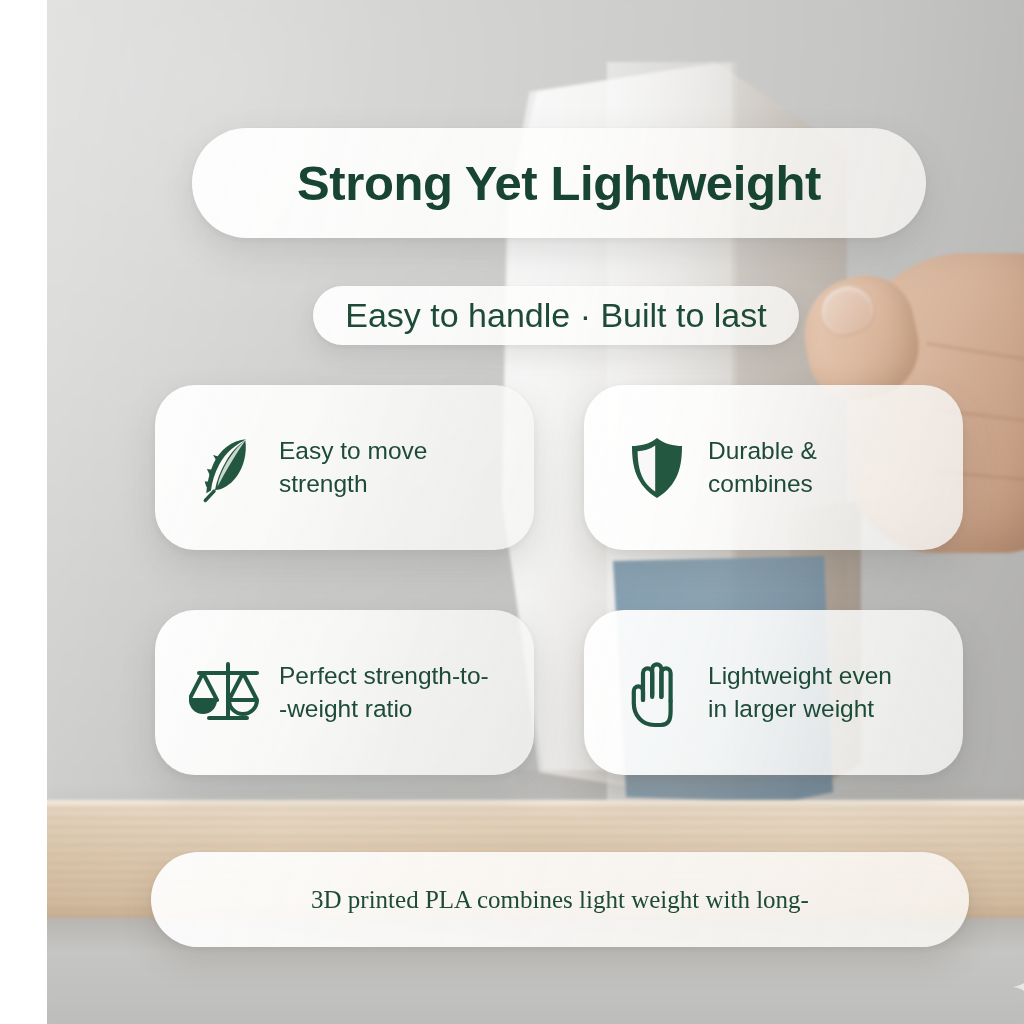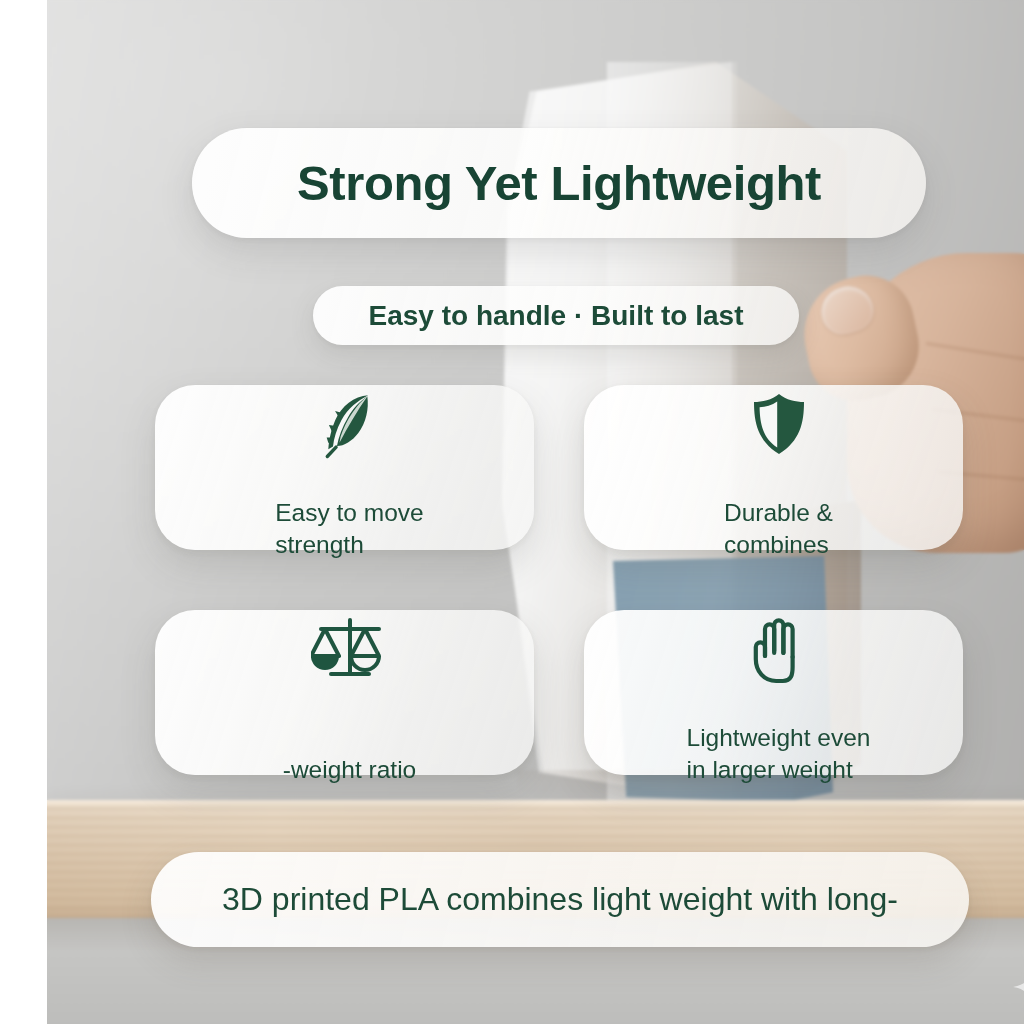--- a/index.html
+++ b/index.html
@@ -207,22 +207,22 @@
     width: 486px; height: 59px;
     border-radius: 30px;
     background: linear-gradient(105deg, rgba(255,255,255,0.93) 0%, rgba(252,252,251,0.88) 55%,
                 rgba(248,247,245,0.82) 100%);
     box-shadow: 0 10px 26px rgba(90,90,88,0.14), 0 2px 5px rgba(90,90,88,0.07);
     display: flex;
     align-items: center;
     justify-content: center;
   }
   .subtitle-text {
-    font-size: 28px;
-    font-weight: 700;
+    font-size: 34px;
+    font-weight: 400;
     color: #1d4b38;
     white-space: nowrap;
   }
 
   .cards {
     position: absolute;
     left: 108px; top: 385px;
     width: 814px;
     display: grid;
     grid-template-columns: 379px 379px;
@@ -233,22 +233,21 @@
   .card {
     position: relative;
     border-radius: 40px;
     background: linear-gradient(108deg, rgba(255,255,255,0.95) 0%, rgba(253,253,252,0.90) 40%,
                 rgba(249,249,248,0.84) 66%, rgba(245,245,244,0.80) 100%);
     box-shadow: 0 16px 36px rgba(85,85,82,0.16), 0 3px 8px rgba(85,85,82,0.08);
     display: flex;
     align-items: center;
     padding: 0 24px 0 34px;
     box-sizing: border-box;
-    gap: 34px;
-    flex-direction: column;
+    gap: 12px;
   }
   .card-icon {
     flex: 0 0 78px;
     height: 78px;
     display: flex;
     align-items: center;
     justify-content: center;
   }
   .card-icon svg { display: block; }
   .card-label {
@@ -265,24 +264,25 @@
     border-radius: 48px;
     background: linear-gradient(105deg, rgba(255,255,255,0.93) 0%, rgba(252,251,249,0.89) 50%,
                 rgba(249,247,243,0.85) 100%);
     box-shadow: 0 14px 32px rgba(95,85,70,0.18), 0 2px 6px rgba(95,85,70,0.09);
     display: flex;
     align-items: center;
     justify-content: center;
     text-align: center;
   }
   .footer-text {
-    font-size: 32px;
+    font-size: 25px;
     line-height: 1.42;
     color: #1d4b38;
     padding: 0 40px;
+    font-family: Liberation Serif, serif;
   }
 
   .sparkle {
     position: absolute;
     right: 18px; bottom: 16px;
     width: 42px; height: 42px;
     opacity: .62;
   }
 </style>
 </head>
@@ -382,21 +382,21 @@
             </g>
 
             <path d="M10 15 L 24 42 L -4 42 Z" transform="translate(4,0)" fill="none" stroke="#1f5540" stroke-width="4" stroke-linejoin="round"></path>
             <path d="M14 42 a 14 14 0 0 0 28 0 Z" transform="translate(-14,0)" fill="#1f5540"></path>
 
             <path d="M68 15 L 82 42 L 54 42 Z" transform="translate(-14,0)" fill="none" stroke="#1f5540" stroke-width="4" stroke-linejoin="round"></path>
             <path d="M54 42 a 14 14 0 0 0 28 0" transform="translate(-14,0)" fill="none" stroke="#1f5540" stroke-width="4"></path>
           </svg>
         </span>
         <span class="card-label">
-          <br>
+          <span>Perfect strength-to-</span><br>
           <span>-weight ratio</span>
         </span>
       </div>
 
       <div class="card">
         <span class="card-icon">
           <svg width="70" height="72" viewBox="0 0 70 72" aria-hidden="true">
             <g fill="none" stroke="#1f5540" stroke-width="4.2" stroke-linecap="round" stroke-linejoin="round">
               <path d="M21 43 V 16 a 4.6 4.6 0 0 1 9.2 0 V 40"></path>
               <path d="M30.2 38 V 12 a 4.6 4.6 0 0 1 9.2 0 V 40"></path>

